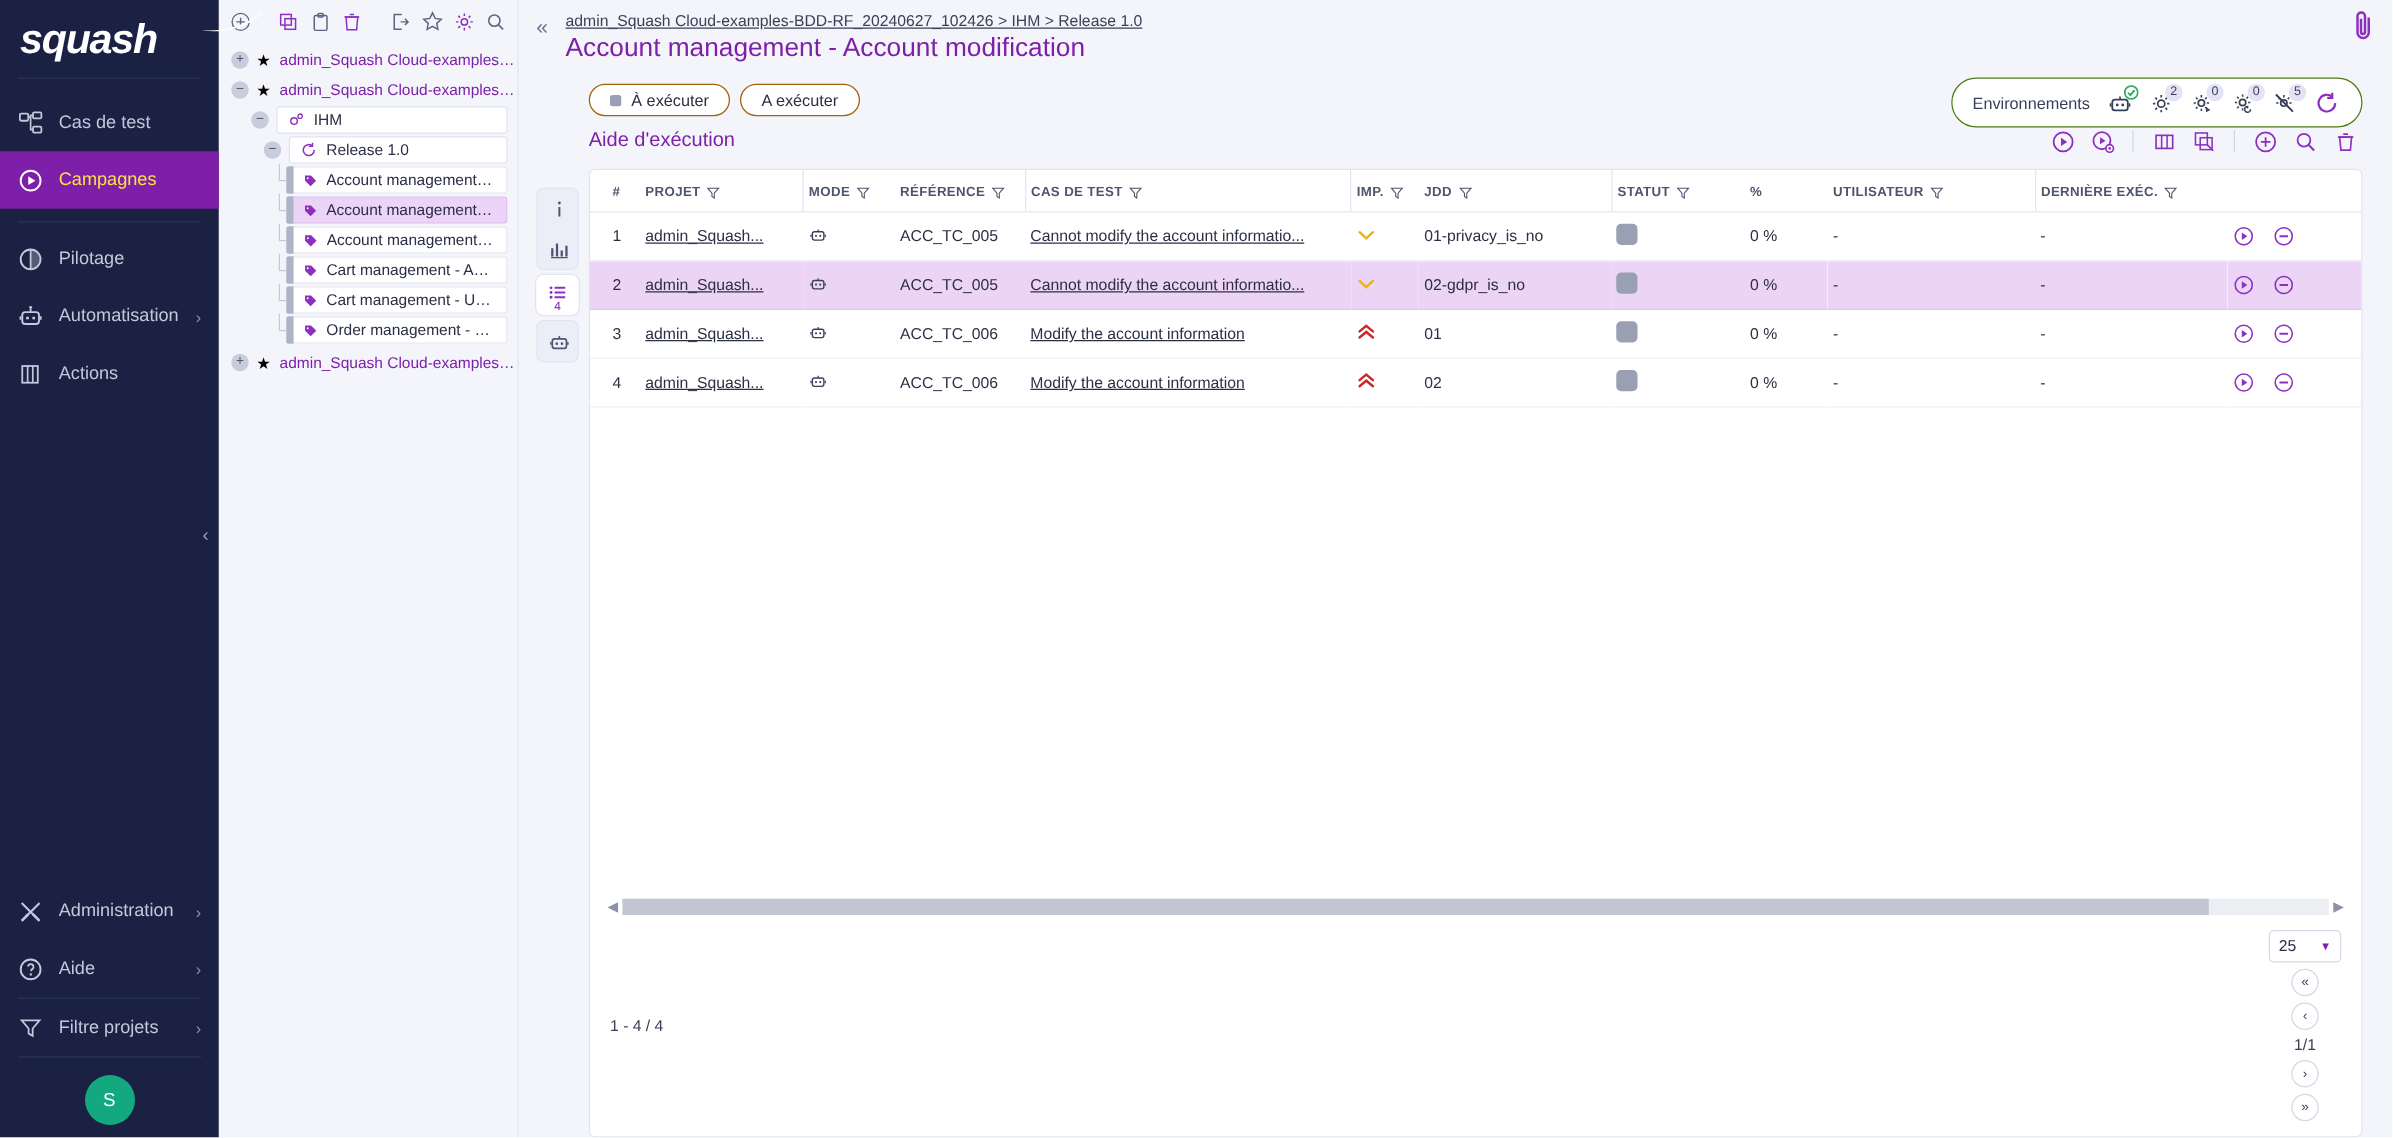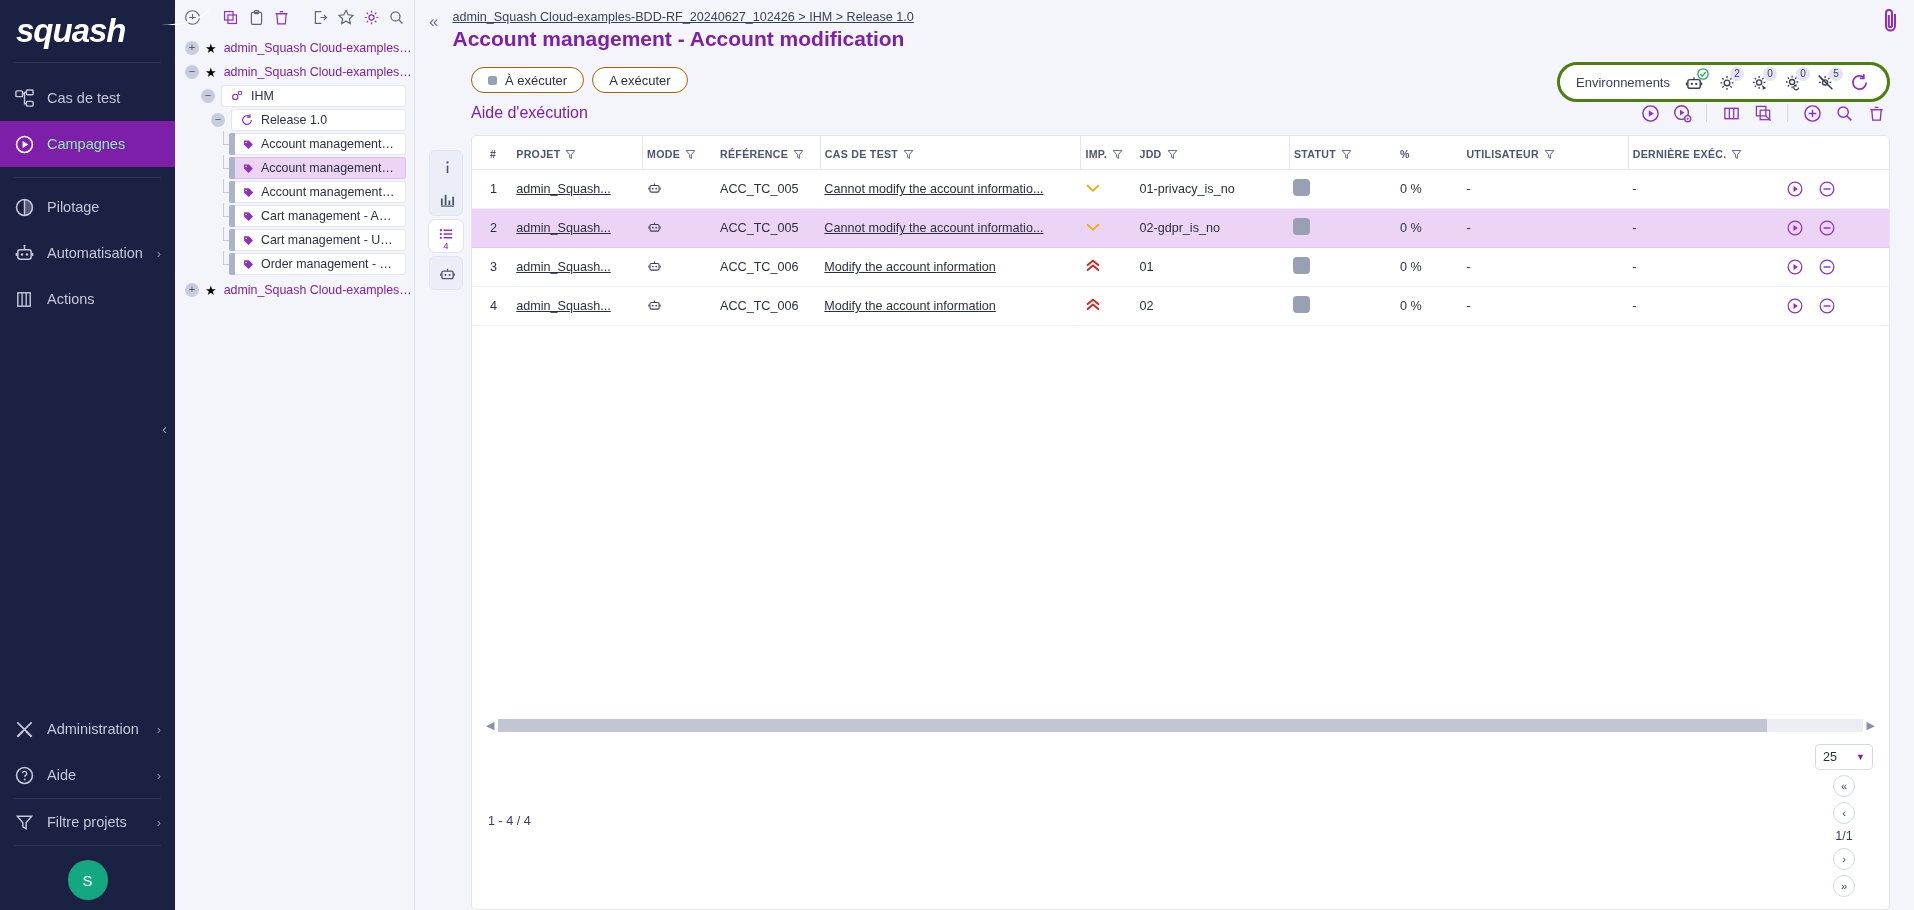--- a/index.html
+++ b/index.html
@@ -24,21 +24,21 @@
   }
   .logo-swoosh {
     position: absolute; right: -38px; top: 6px; width: 54px; height: 22px;
   }
   .nav-sep { height: 1px; background: #2d3457; margin: 0 14px; }
   .nav-items { padding-top: 12px; }
   .nav-item {
     display: flex; align-items: center; height: 46px; padding: 0 14px;
     color: #c3c8da; font-size: 14.5px; cursor: pointer; gap: 12px;
   }
-  .nav-item.active { background: #7d1fa8; color: #86efac; }
+  .nav-item.active { background: #7d1fa8; color: #fde047; }
   .nav-item .ni-label { flex: 1; }
   .nav-icon { width: 21px; height: 21px; flex-shrink: 0; display: block; }
   .nav-chev { font-size: 13px; color: #8b91ab; }
   .nav-bottom { margin-top: auto; padding-bottom: 10px; }
   .nav-avatar {
     width: 40px; height: 40px; border-radius: 50%; background: #13a87f;
     color: #fff; display: flex; align-items: center; justify-content: center;
     font-size: 15px; margin: 14px auto 0 auto; cursor: pointer;
   }
   .collapse-handle {
@@ -94,32 +94,32 @@
   }
 
   
   .main { flex: 1; height: 910px; background: #f4f5fa; position: relative;
     display: flex; flex-direction: column; min-width: 0; }
   .main-head { padding: 10px 0 0 0; position: relative; flex-shrink: 0; }
   .head-top { display: flex; align-items: flex-start; padding: 0 24px 0 14px; }
   .back-chev { color: #6c7290; font-size: 17px; cursor: pointer;
     margin-right: 14px; margin-top: 2px; }
   .breadcrumb { font-size: 12.6px; color: #3a3f58; margin-bottom: 3px; text-decoration: underline; }
-  .page-title { font-size: 21px; color: #7d1fa8; font-weight: 700; }
+  .page-title { font-size: 21px; color: #7d1fa8; font-weight: 400; }
   .clip-icon { position: absolute; right: 12px; top: 6px; cursor: pointer; }
   .chips { display: flex; gap: 8px; padding: 16px 0 0 56px; }
   .chip {
     border: 1px solid #a16207; background: #fff; border-radius: 14px;
     height: 26px; padding: 0 16px; display: flex; align-items: center;
     gap: 8px; font-size: 13px; color: #2b2f45; cursor: pointer;
   }
   .chip-dot { width: 9px; height: 9px; border-radius: 2px; background: #9aa0b4; }
   .env-box {
     position: absolute; right: 24px; top: 62px; background: #fff;
-    border: 3px solid #4d7c0f; border-radius: 20px; height: 40px;
+    border: 1px solid #4d7c0f; border-radius: 20px; height: 40px;
     display: flex; align-items: center; padding: 0 16px; gap: 9px;
   }
   .env-label { font-size: 13px; color: #3a3f58; margin-right: 3px; }
   .env-ic { position: relative; width: 24px; height: 24px; cursor: pointer;
     display: flex; align-items: center; justify-content: center; }
   .env-badge {
     position: absolute; top: -3px; right: -5px; font-size: 10px;
     color: #3a3f58; background: #e4e2f5; border-radius: 8px;
     min-width: 14px; height: 14px; line-height: 14px; text-align: center;
     padding: 0 3px;

